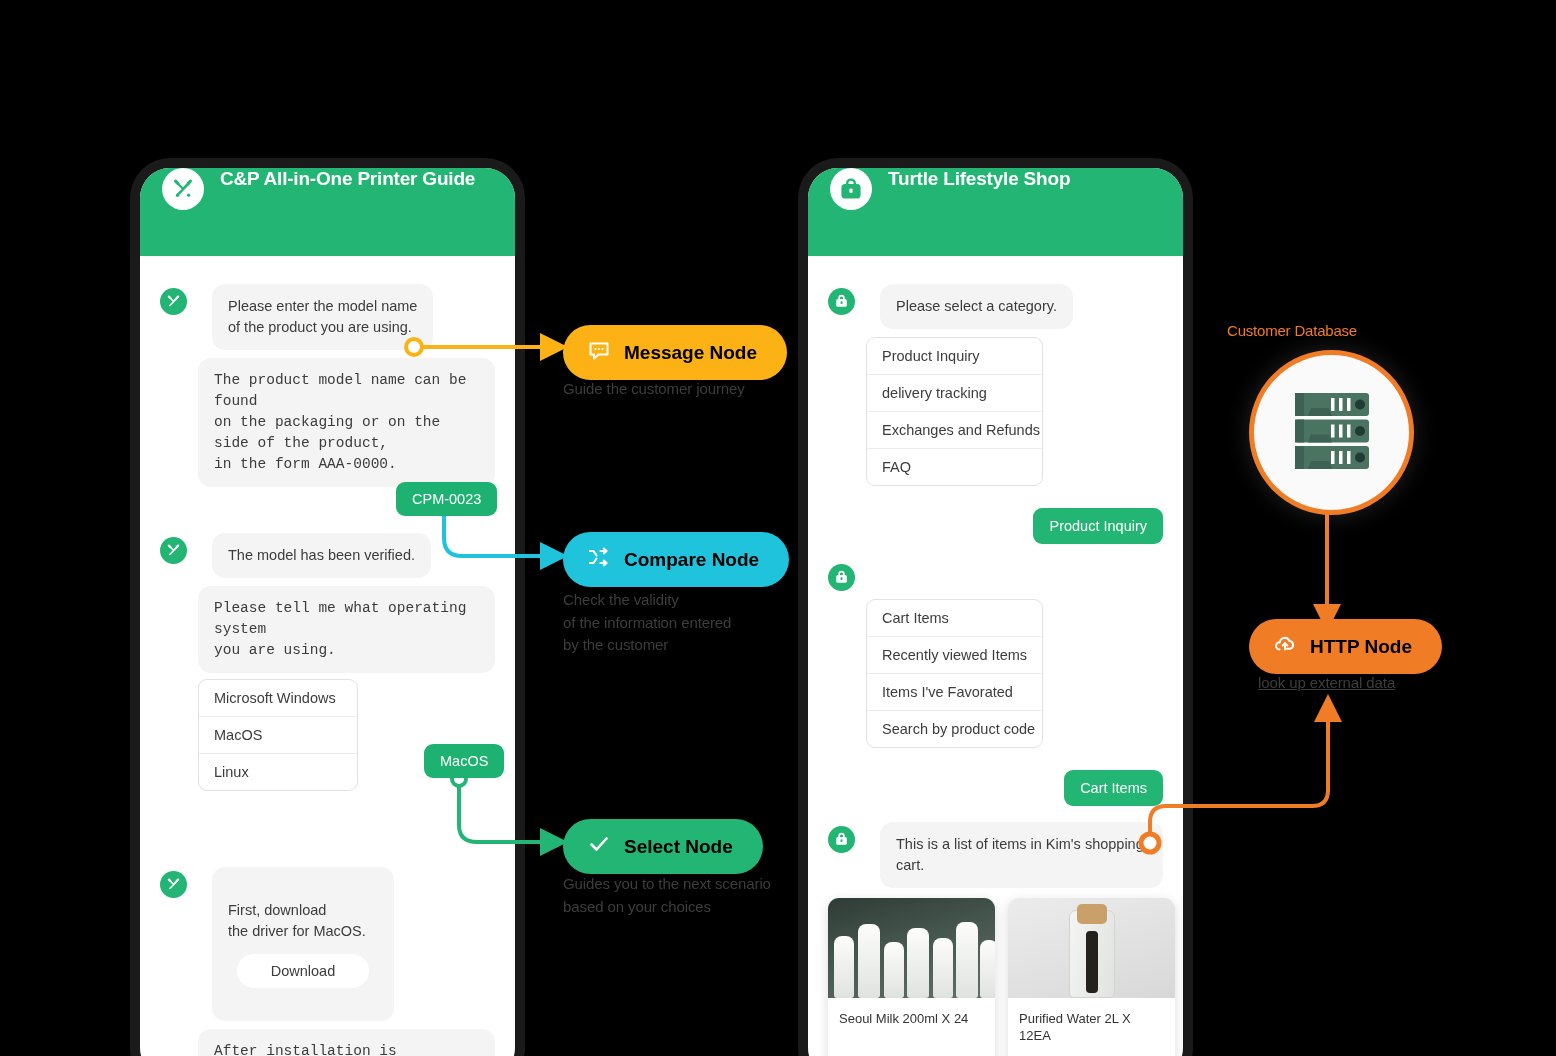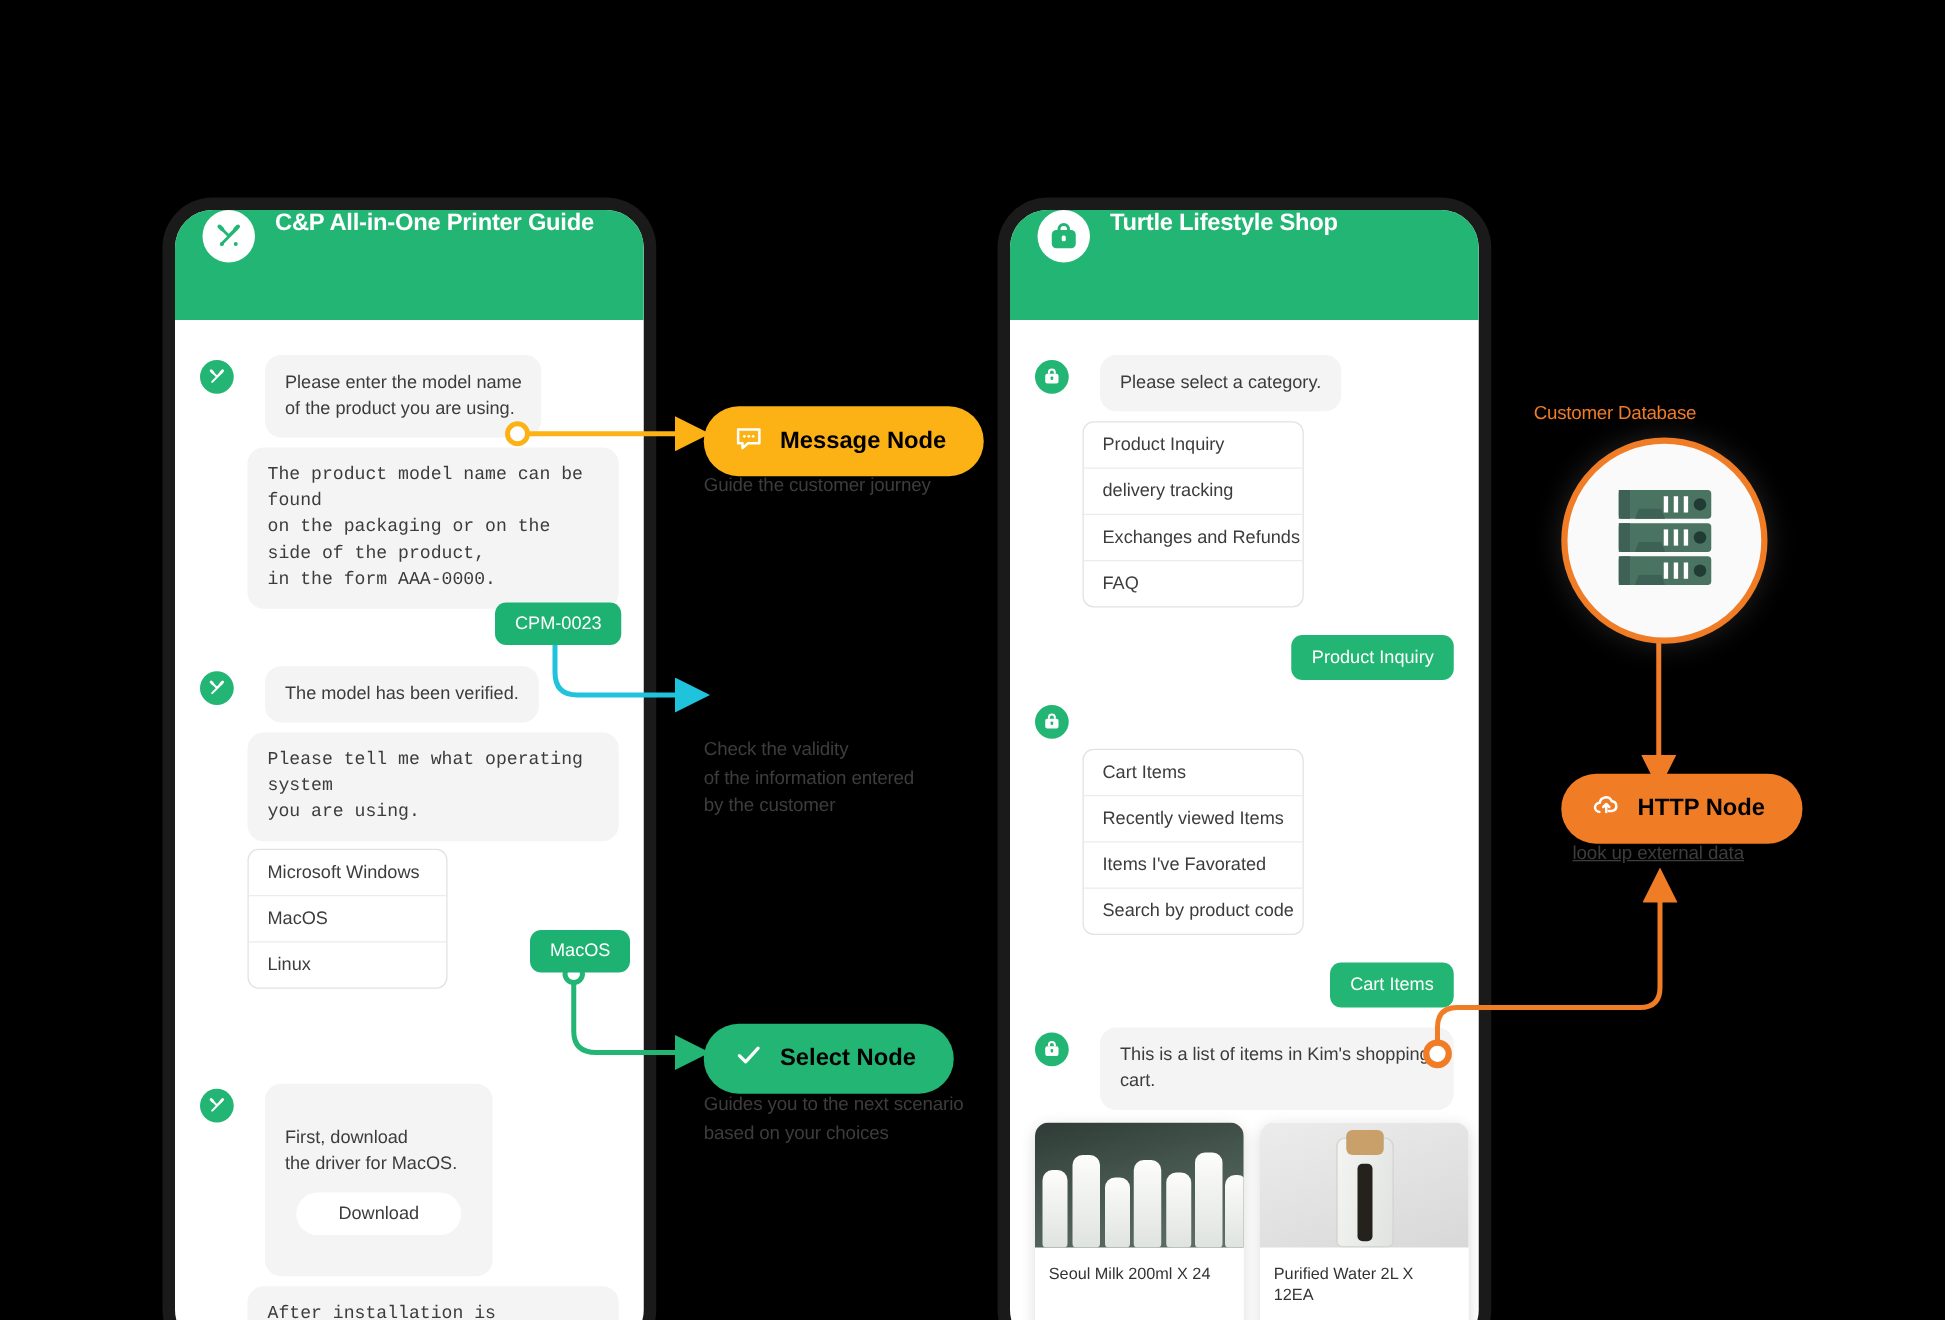--- a/index.html
+++ b/index.html
@@ -329,20 +329,33 @@
         <path d="M3.5 5.5h17v11h-9l-4.5 4v-4h-3.5z"></path>
         <circle cx="8.5" cy="11" r="1.1" fill="#fff" stroke="none"></circle>
         <circle cx="12" cy="11" r="1.1" fill="#fff" stroke="none"></circle>
         <circle cx="15.5" cy="11" r="1.1" fill="#fff" stroke="none"></circle>
       </svg>
     </span>
     <span>Message Node</span>
   </div>
   <div class="node-caption" id="cap-message">Guide the customer journey</div>
 
+  <div class="node" id="node-compare">
+    <span>
+      <svg width="24" height="24" viewBox="0 0 24 24" fill="none" stroke="#fff" stroke-width="2.1" stroke-linecap="round" stroke-linejoin="round">
+        <path d="M3 6h3.5l3 4.5"></path>
+          <path d="M3 18h3.5l3-4.5"></path>
+        <path d="M13.5 6H19"></path>
+          <path d="M13.5 18H19"></path>
+        <path d="M16.8 3.6L19.6 6l-2.8 2.4"></path>
+          <path d="M16.8 15.6L19.6 18l-2.8 2.4"></path>
+      </svg>
+    </span>
+    <span>Compare Node</span>
+  </div>
   <div class="node-caption" id="cap-compare">Check the validity
 of the information entered
 by the customer</div>
 
   <div class="node" id="node-select">
     <span>
       <svg width="24" height="24" viewBox="0 0 24 24" fill="none" stroke="#fff" stroke-width="2.6" stroke-linecap="round" stroke-linejoin="round">
         <path d="M4.5 12.5l5 5 10-11"></path>
       </svg>
     </span>

